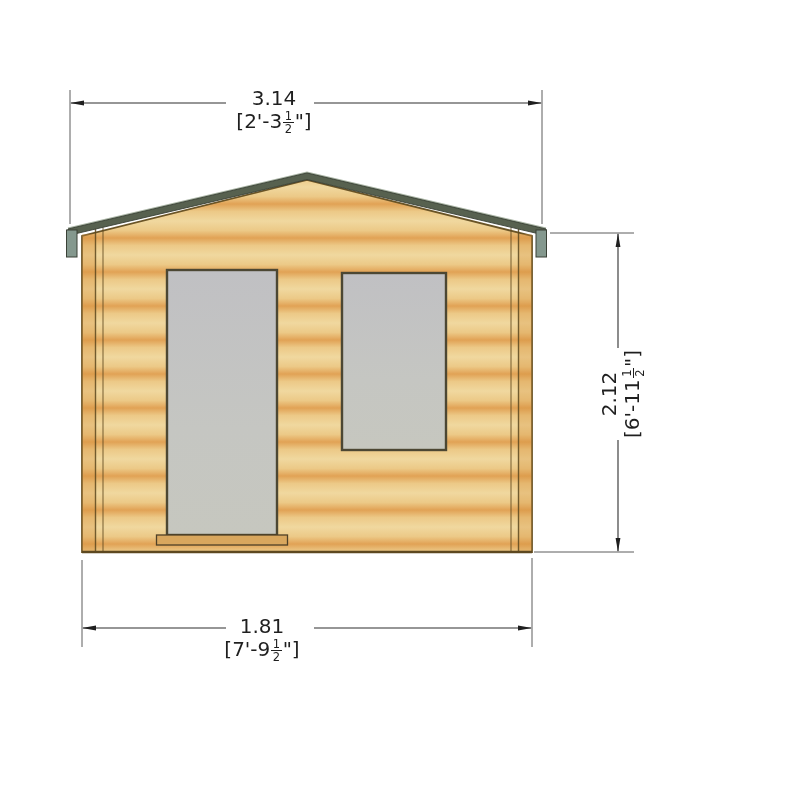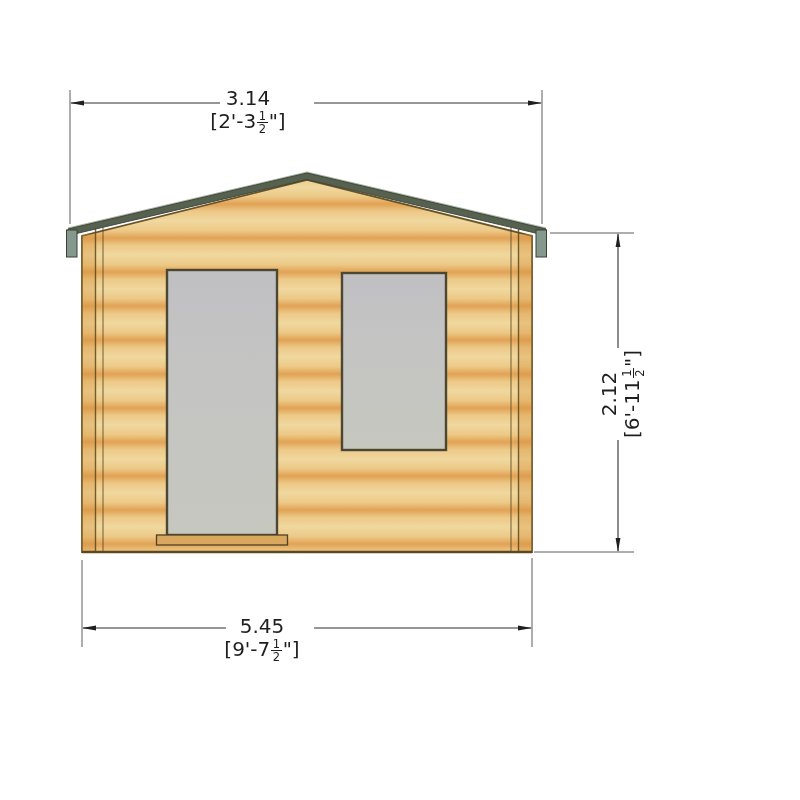--- a/index.html
+++ b/index.html
@@ -4,21 +4,21 @@
 <style>
   html,body{margin:0;padding:0;background:#ffffff;}
   .canvas{
     position:relative;width:800px;height:800px;background:#ffffff;overflow:hidden;
     font-family:"DejaVu Sans","Liberation Sans",sans-serif;color:#1f1f1f;
   }
   .drawing-svg{position:absolute;left:0;top:0;}
   .dim-label{position:absolute;text-align:center;color:#1f1f1f;}
   .dim-label .metric{font-size:20px;line-height:22px;}
   .dim-label .imperial{font-size:20px;line-height:24px;white-space:nowrap;}
-  .dim-top{left:148px;top:87px;width:200px;background:transparent;}
+  .dim-top{left:174px;top:87px;width:200px;background:transparent;}
   .dim-bottom{left:162px;top:615px;width:200px;}
   .dim-side{
     left:521px;top:371px;width:200px;height:46px;
     transform:rotate(-90deg);transform-origin:50% 50%;
   }
   .metric-bg,.imperial-bg{display:inline-block;background:#ffffff;padding:0 6px;}
   .frac{
     display:inline-block;vertical-align:-0.45em;text-align:center;
     font-size:11.5px;line-height:1.05;margin:0 1px;
   }
@@ -105,22 +105,22 @@
       <polygon points="618,552 615.6,538 620.4,538" fill="#1f1f1f" stroke="none"></polygon>
     </g>
   </svg>
 
   <div class="dim-label dim-top">
     <div class="metric"><span class="metric-bg">3.14</span></div>
     <div class="imperial"><span class="imperial-bg"><span>[2'-3</span><span class="frac"><span class="num">1</span><span class="den">2</span></span><span>"]</span></span></div>
   </div>
 
   <div class="dim-label dim-bottom">
-    <div class="metric"><span class="metric-bg">5.45</span></div>
-    <div class="imperial"><span class="imperial-bg"><span>[9'-7</span><span class="frac"><span class="num">1</span><span class="den">2</span></span><span>"]</span></span></div>
+    <div class="metric"><span class="metric-bg">1.81</span></div>
+    <div class="imperial"><span class="imperial-bg"><span>[7'-9</span><span class="frac"><span class="num">1</span><span class="den">2</span></span><span>"]</span></span></div>
   </div>
 
   <div class="dim-label dim-side">
     <div class="metric"><span class="metric-bg">2.12</span></div>
     <div class="imperial"><span class="imperial-bg"><span>[6'-11</span><span class="frac"><span class="num">1</span><span class="den">2</span></span><span>"]</span></span></div>
   </div>
 
 </div>
 
 </body></html>

